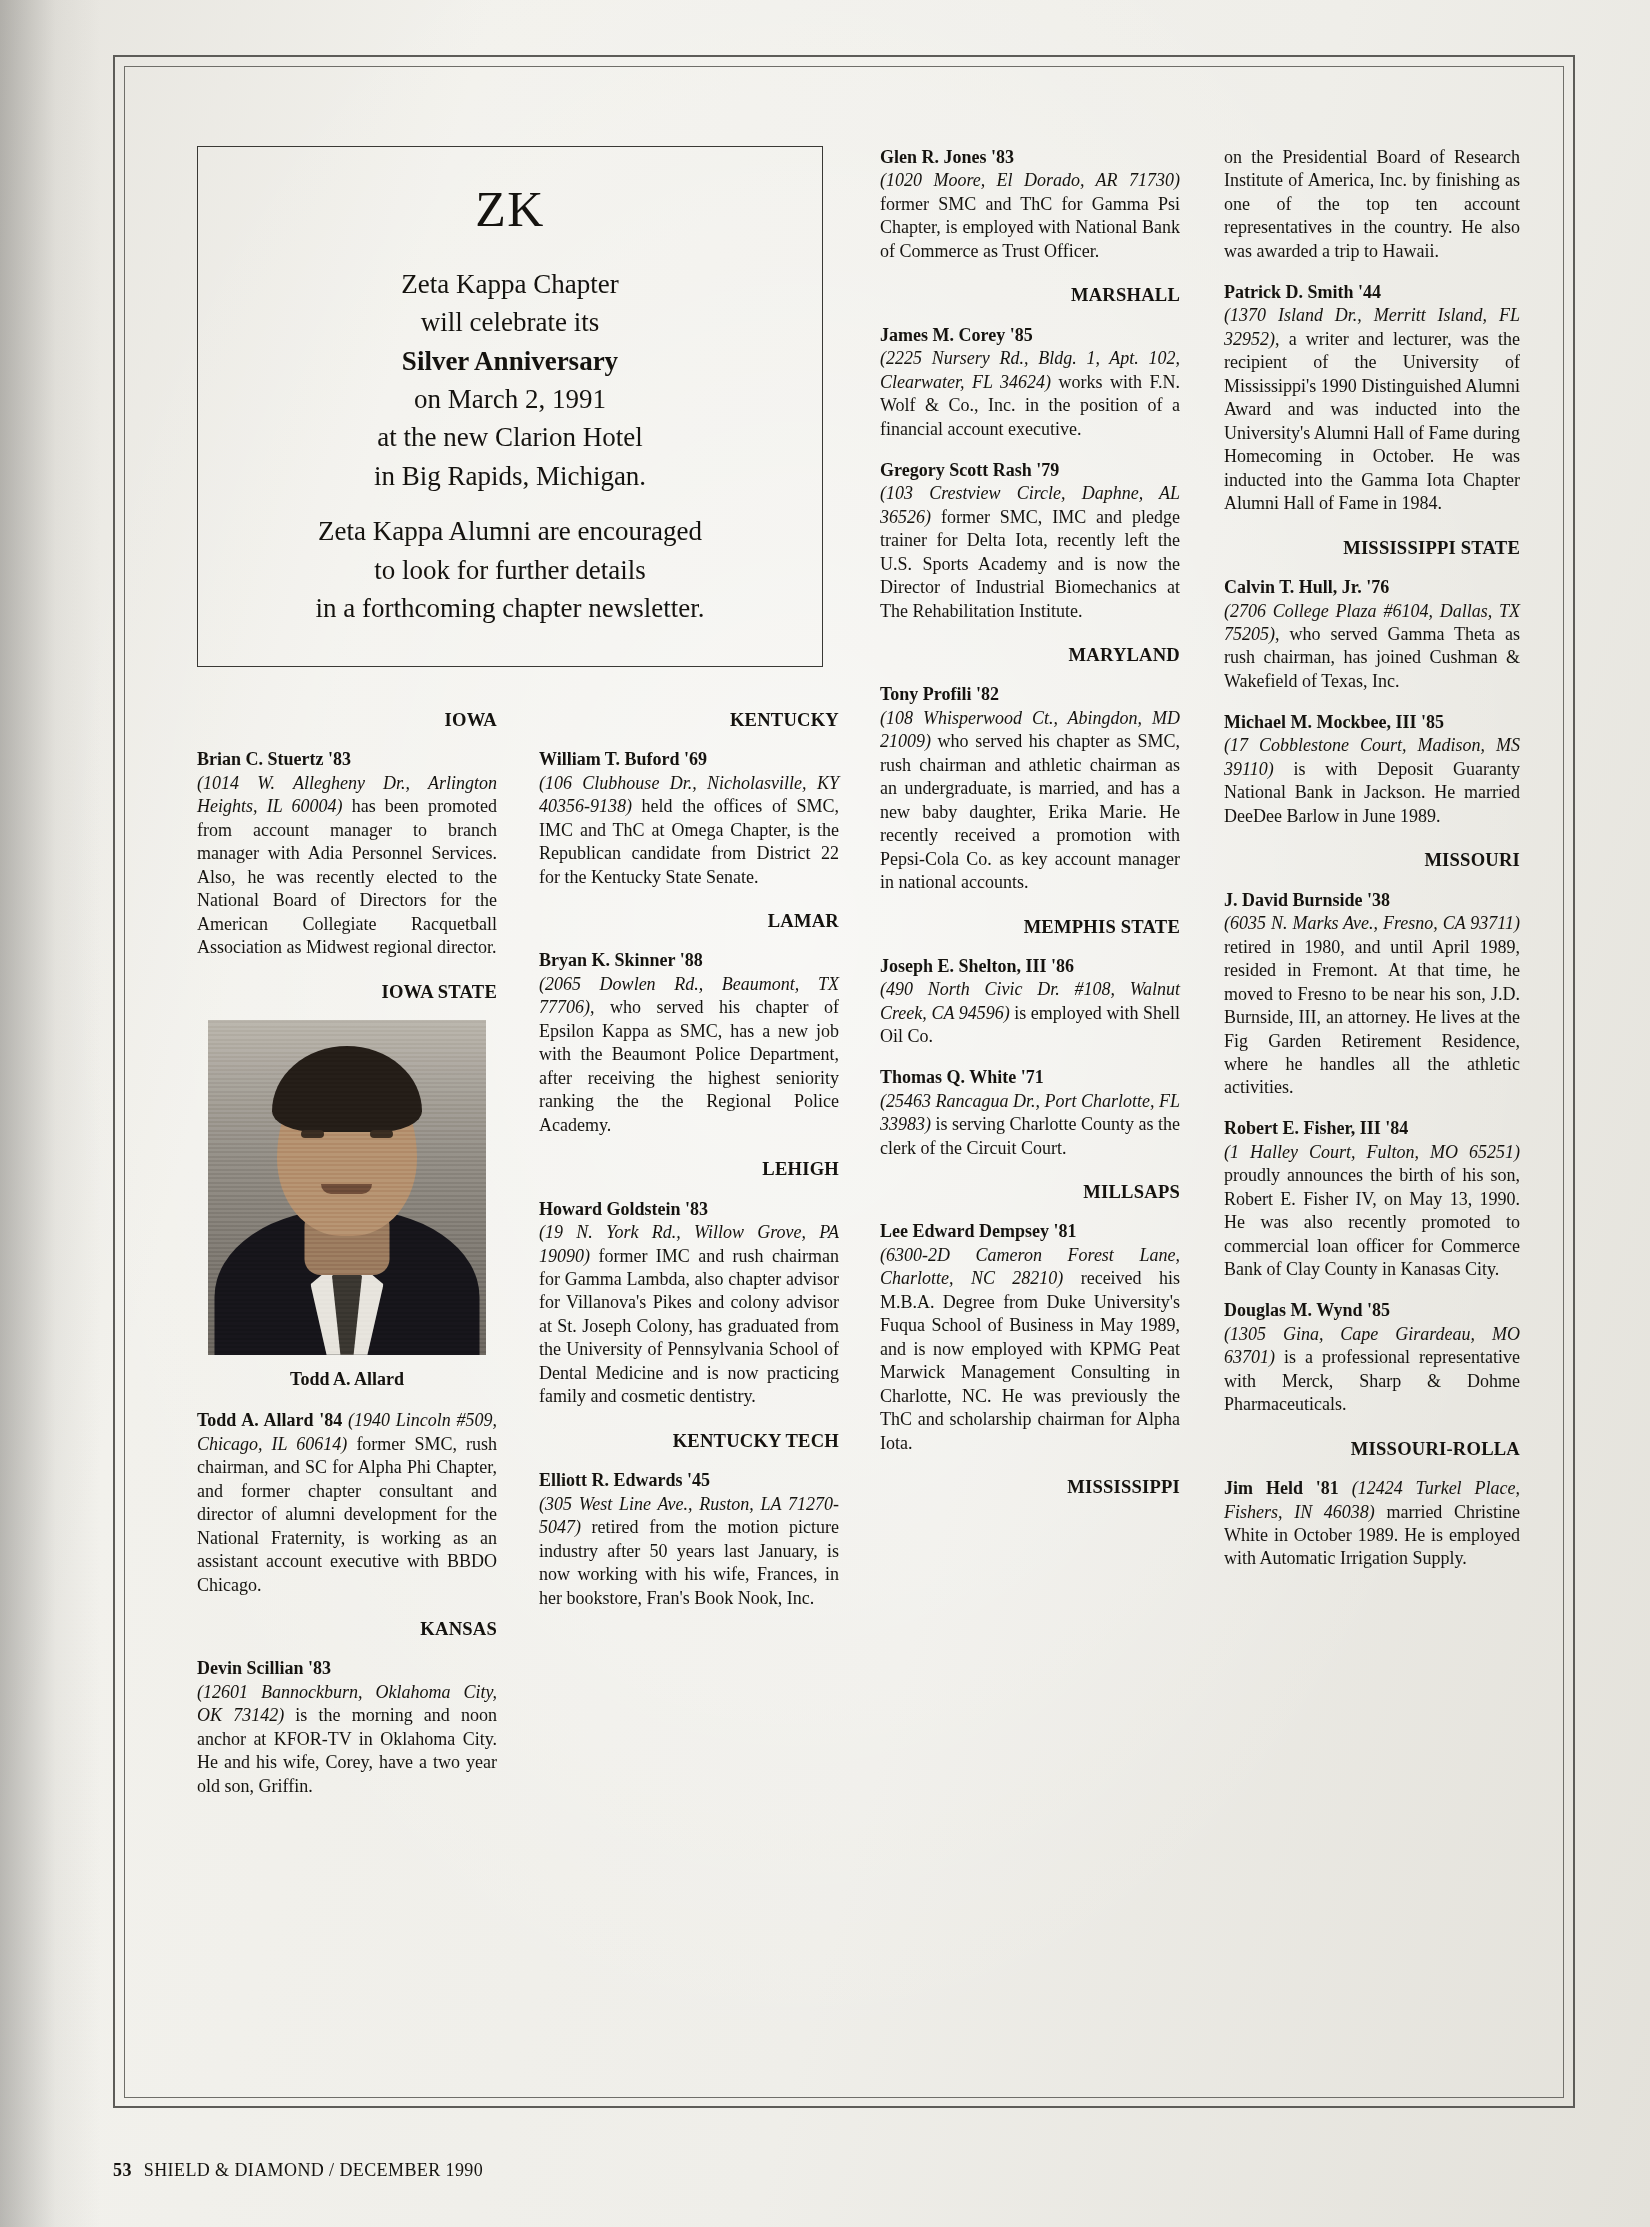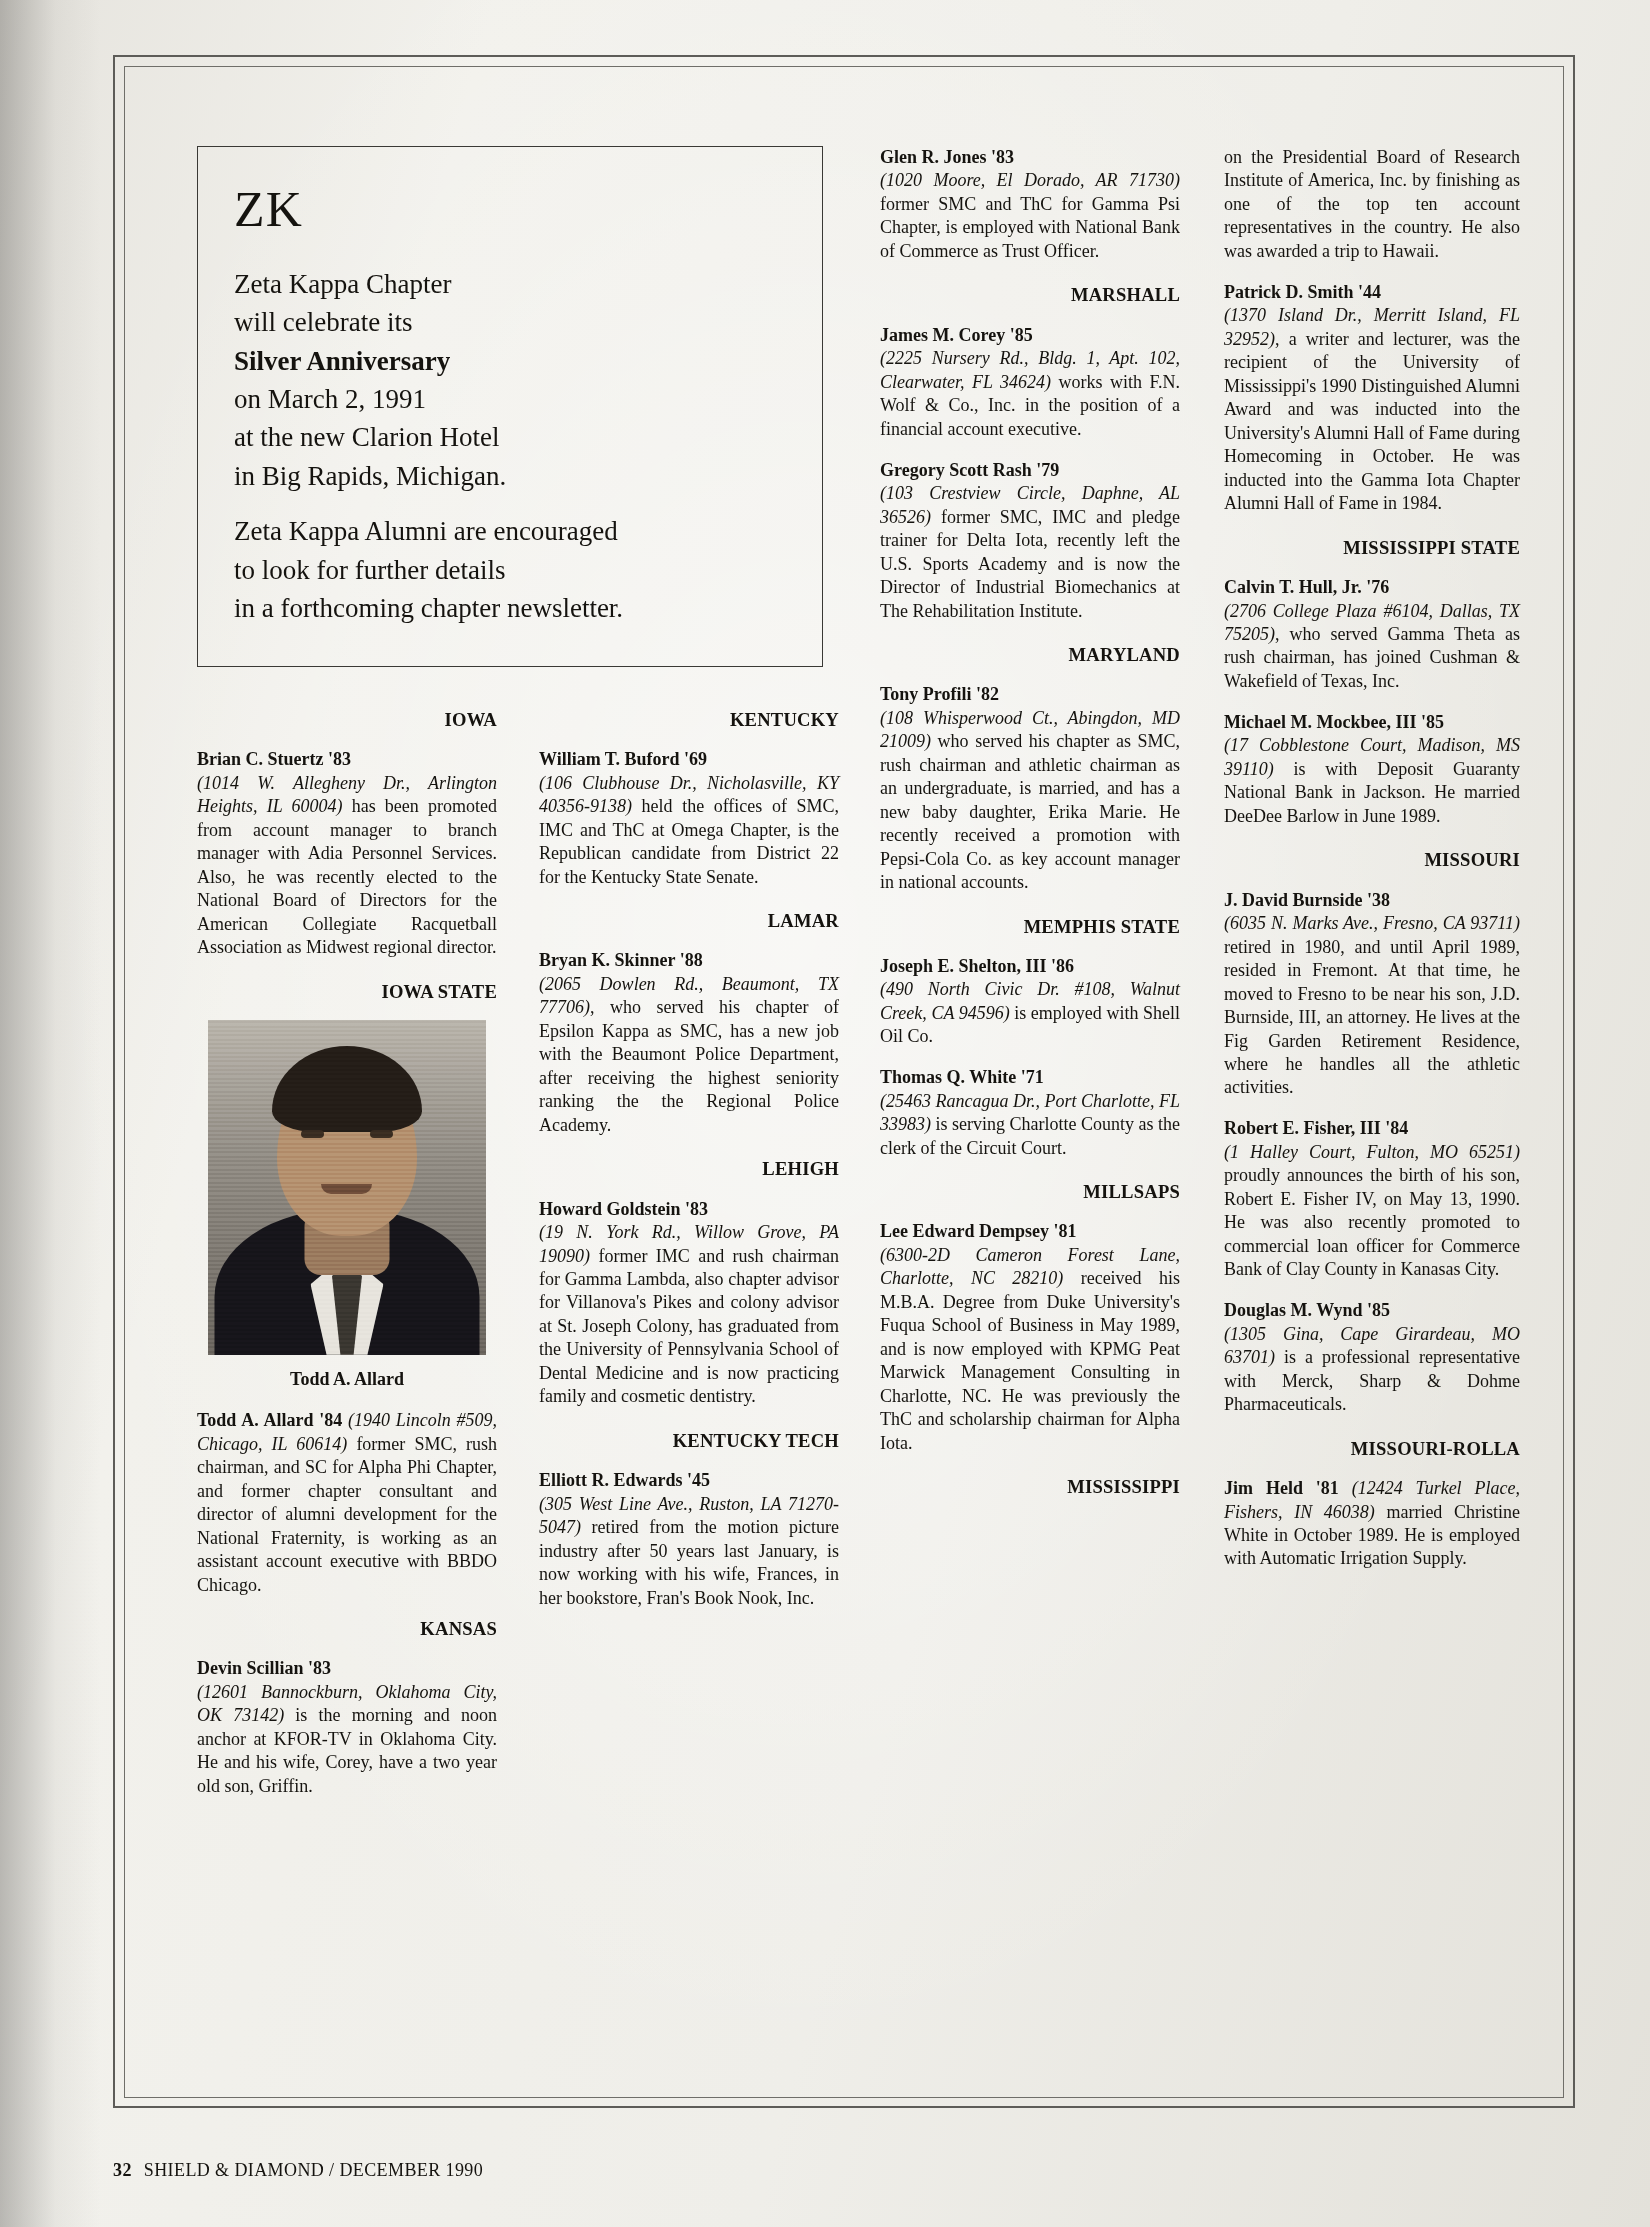--- a/index.html
+++ b/index.html
@@ -64,20 +64,21 @@
   
   .announce {
     position: absolute;
     left: 0;
     top: 0;
     width: 626px;
     height: 521px;
     border: 1.3px solid #3a3935;
     box-sizing: border-box;
     padding: 23px 36px 0 36px;
+    text-align: center;
   }
   .announce .greek {
     font-size: 50px;
     letter-spacing: 1.3px;
     line-height: 1.1;
     margin: 12px 0 28px 0;
     font-weight: 400;
   }
   .announce .ln {
     font-size: 27px;
@@ -390,16 +391,16 @@
         </div>
         <div class="chapter">KENTUCKY TECH</div>
         <div class="entry">
           <p><span class="nm block">Elliott R. Edwards '45</span><span class="addr">(305 West Line Ave., Ruston, LA 71270-5047)</span><span> retired from the motion picture industry after 50 years last January, is now working with his wife, Frances, in her bookstore, Fran's Book Nook, Inc.</span></p>
         </div>
       </div>
     </div>
   </div>
 
   <div class="footer">
-    <span class="pg">32</span><span>SHIELD &amp; DIAMOND / DECEMBER 1990</span>
+    <span class="pg">53</span><span>SHIELD &amp; DIAMOND / DECEMBER 1990</span>
   </div>
 </div>
 
 
 </body></html>

